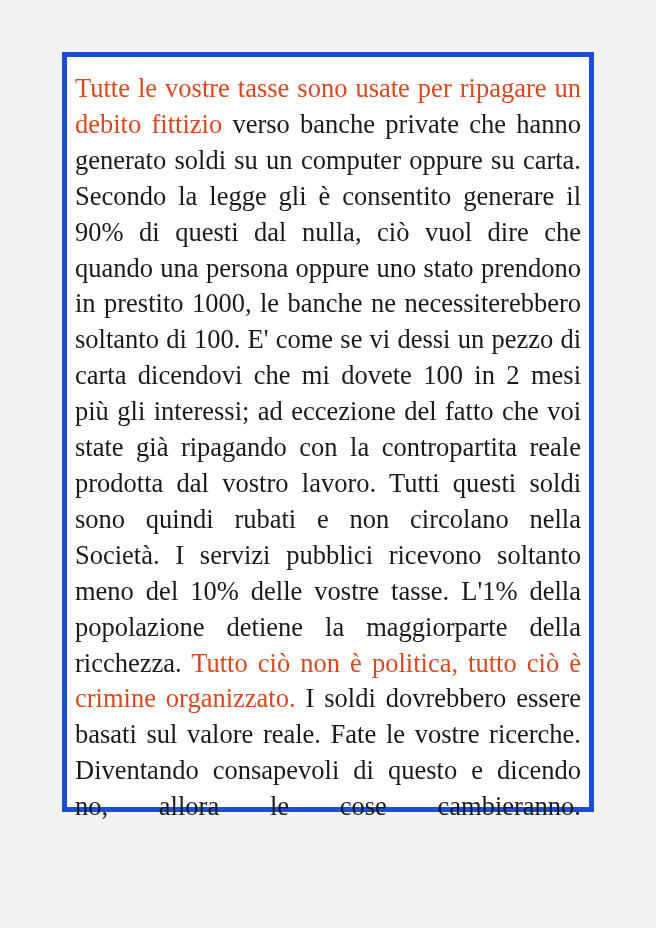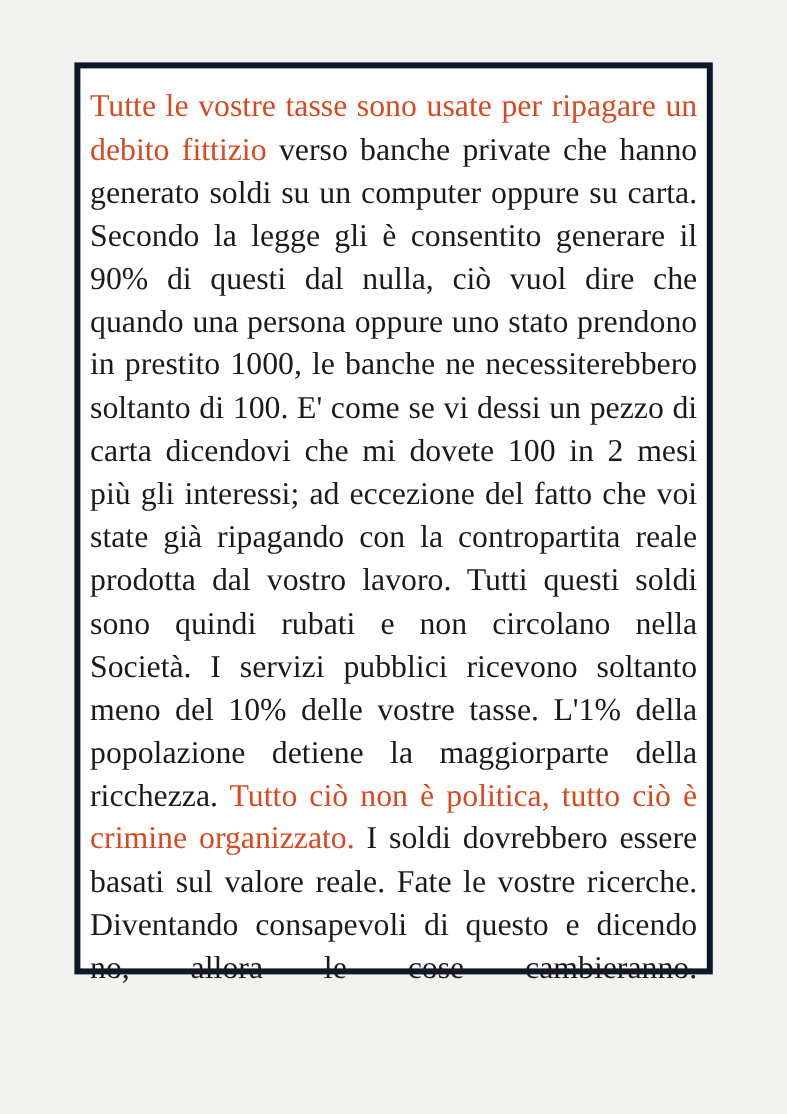--- a/index.html
+++ b/index.html
@@ -14,21 +14,21 @@
     overflow: hidden;
   }
 
   .poster {
     position: absolute;
     left: 62px;
     top: 52px;
     width: 532px;
     height: 760px;
     background: #ffffff;
-    border: 5px solid #0f172a;
+    border: 5px solid #1d4ed8;
     box-sizing: border-box;
   }
 
   .text-block {
     position: absolute;
     left: 8px;
     top: 14px;
     right: 8px;
     font-size: 26.5px;
     line-height: 1.355;

